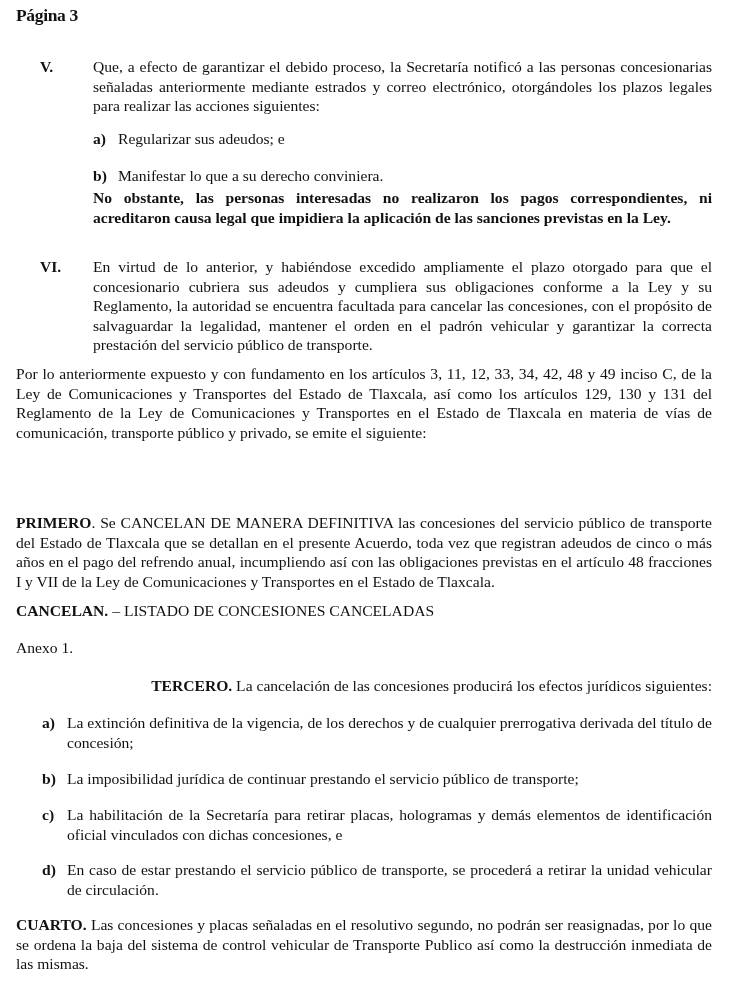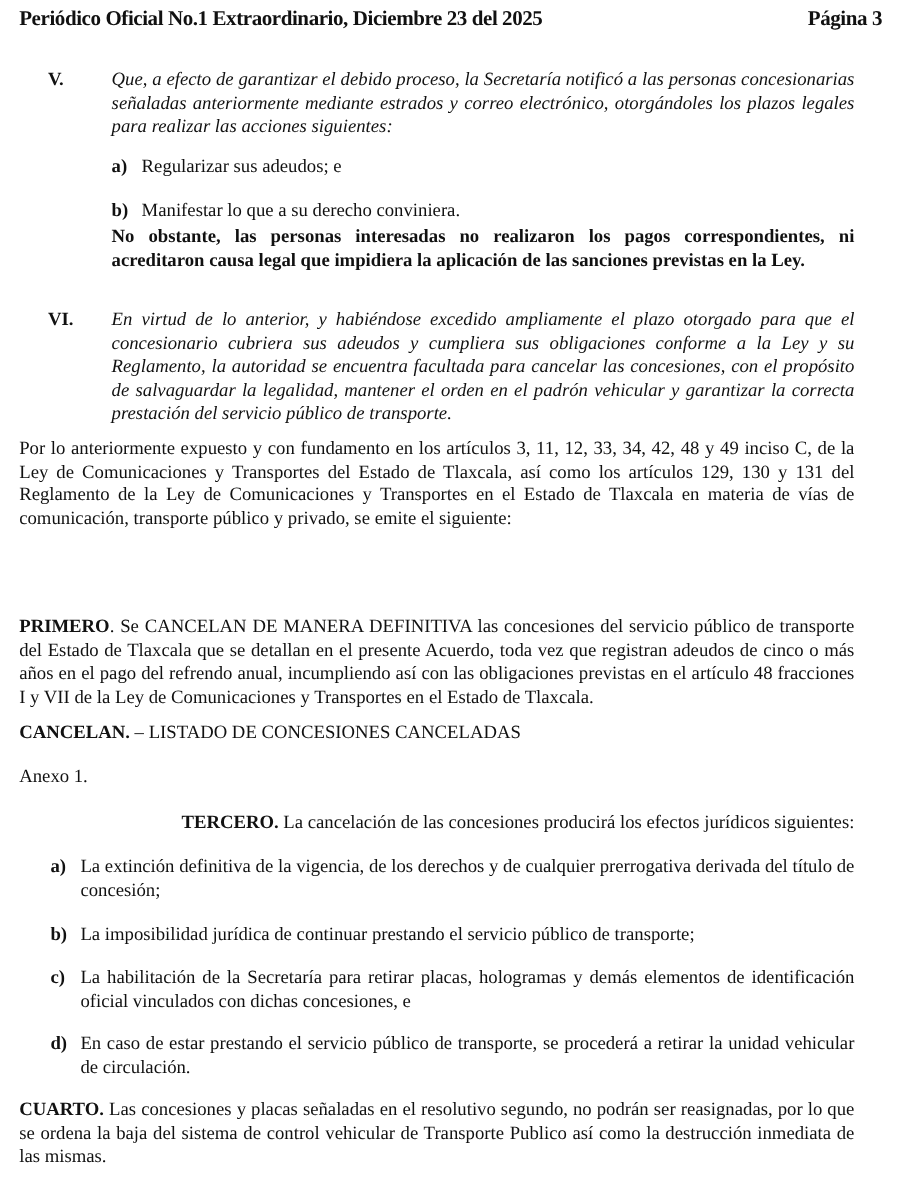--- a/index.html
+++ b/index.html
@@ -52,21 +52,20 @@
     .roman-num {
       position: absolute;
       left: 0;
       top: 0;
       font-weight: bold;
     }
     .roman-body {
       position: absolute;
       left: 53px;
       width: 619px;
-      font-style: italic;
     }
     .sub {
       position: absolute;
       left: 93px;
       width: 619px;
     }
     .sub .lbl {
       font-weight: bold;
       display: inline-block;
       width: 25px;
@@ -95,21 +94,20 @@
       font-weight: bold;
       font-size: 15.6px;
       line-height: 19.5px;
     }
     b { font-weight: bold; }
   </style>
 </head>
 <body>
 
 <div class="header">
-  <span>Periódico Oficial No.1 Extraordinario, Diciembre 23 del 2025</span>
   <span>Página 3</span>
 </div>
 
 <div class="page">
 
   <div class="roman-item" style="top:57px;">
     <span class="roman-num">V.</span>
     <div class="roman-body just" style="top:0;">Que, a efecto de garantizar el debido proceso, la Secretaría notificó a las personas concesionarias señaladas anteriormente mediante estrados y correo electrónico, otorgándoles los plazos legales para realizar las acciones siguientes:</div>
   </div>
 

